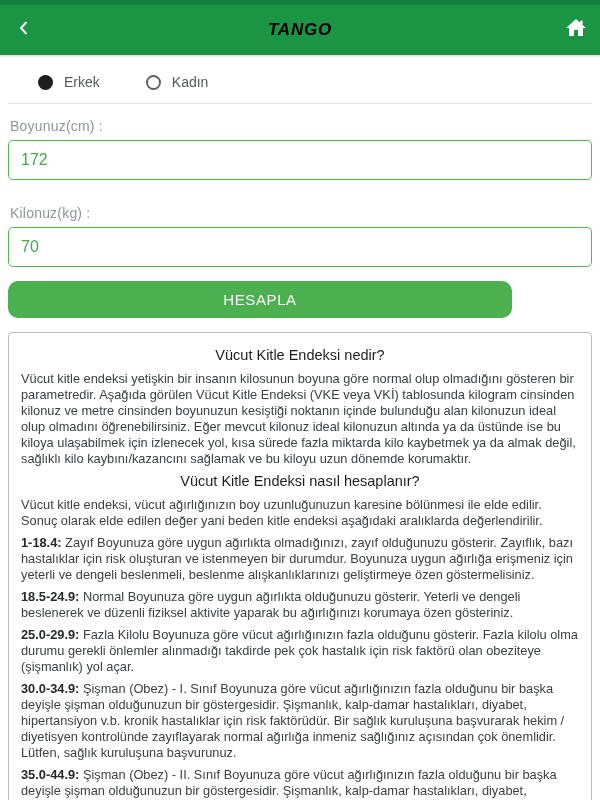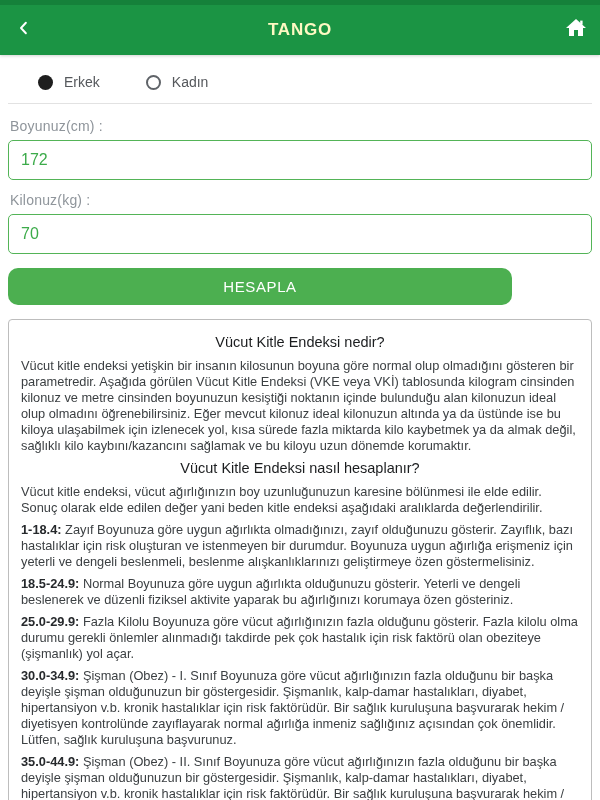--- a/index.html
+++ b/index.html
@@ -17,24 +17,25 @@
     height: 55px;
     background: #1b9444;
     border-top: 5px solid #15813a;
     position: relative;
     display: flex;
     align-items: center;
     justify-content: center;
     box-shadow: 0 1px 3px rgba(0,0,0,0.18);
   }
   .appbar-title {
-    color: #fef9c3;
+    color: #000000;
     font-weight: bold;
     font-size: 17px;
     letter-spacing: 0.8px;
+    font-style: italic;
   }
   .icon-btn {
     position: absolute;
     top: 0; bottom: 0;
     display: flex; align-items: center; justify-content: center;
     width: 44px;
     cursor: pointer;
   }
   .icon-btn.left { left: 2px; }
   .icon-btn.right { right: 2px; }
@@ -59,21 +60,21 @@
   .radio-circle.unchecked { background: #ffffff; border: 2px solid #5f6368; }
   .radio-label { font-size: 14px; color: #55585c; }
   .divider { height: 1px; background: #e2e2e2; margin: 0 8px; }
   
   .field-label {
     margin: 14px 10px 6px 10px;
     font-size: 14px;
     color: #8f959b;
     letter-spacing: 0.2px;
   }
-  .field-label.second { margin-top: 12px; }
+  .field-label.second { margin-top: 25px; }
   .text-input {
     display: block;
     width: 584px;
     margin: 0 8px;
     height: 40px;
     border: 1px solid #53b457;
     border-radius: 5px;
     padding: 0 12px;
     font-family: "Liberation Sans", sans-serif;
     font-size: 16px;

